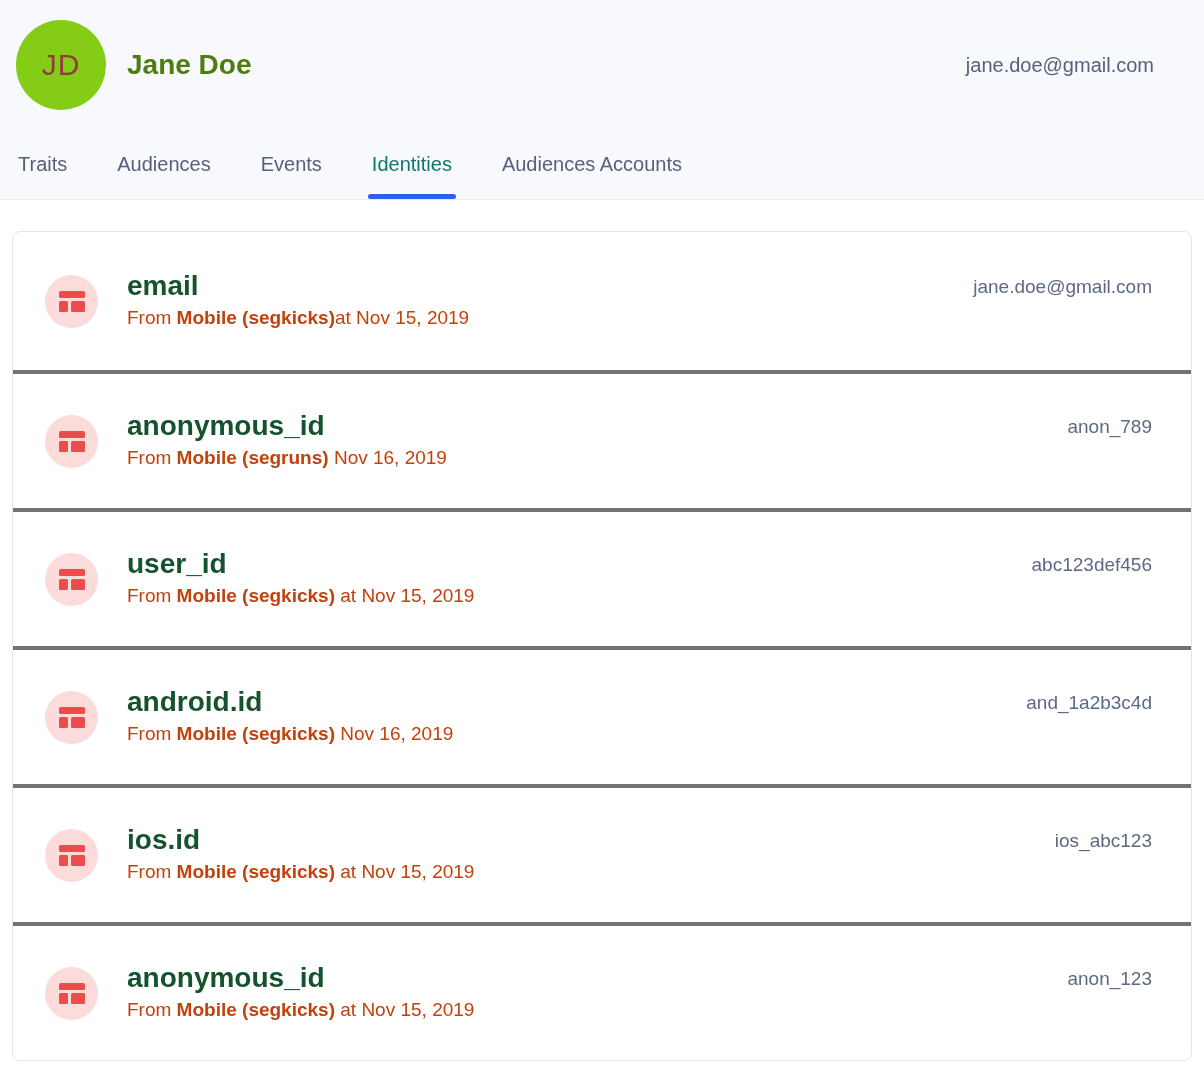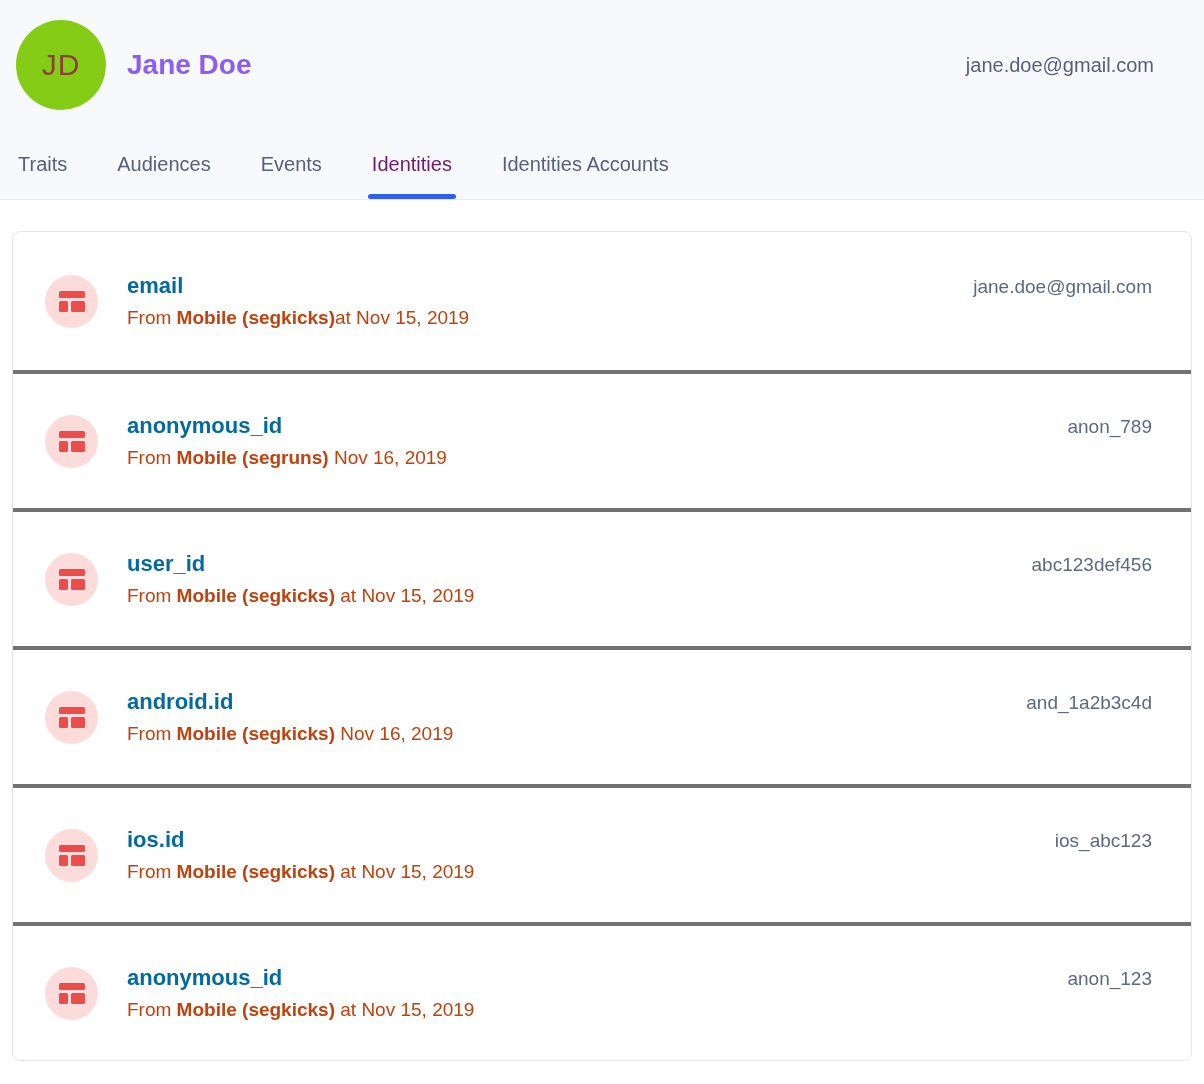--- a/index.html
+++ b/index.html
@@ -32,21 +32,21 @@
     color: #8e3f3b;
     font-size: 30px;
     letter-spacing: 1px;
     display: flex; align-items: center; justify-content: center;
     flex-shrink: 0;
   }
   .name {
     margin: 0 0 0 21px;
     font-size: 28px;
     font-weight: 700;
-    color: #8b5cf6;
+    color: #4d7c0f;
   }
   .header-email {
     margin-left: auto;
     font-size: 20px;
     color: #565f7d;
   }
   .tabs {
     position: absolute;
     left: 0; bottom: 0;
     display: flex;
@@ -56,21 +56,21 @@
   .tab {
     font-size: 20px;
     line-height: 24px;
     color: #565f7d;
     padding-bottom: 23px;
     position: relative;
     cursor: pointer;
     white-space: nowrap;
     text-align: right;
   }
-  .tab.active { color: #701a75; }
+  .tab.active { color: #0f766e; }
   .tab.active::after {
     content: "";
     position: absolute;
     left: -4px; right: -4px; bottom: 0;
     height: 5px;
     background: #2f5ff2;
     border-radius: 3px;
   }
 
   
@@ -93,23 +93,23 @@
     width: 53px; height: 53px;
     border-radius: 50%;
     background: #fcdcda;
     color: #ed4c4c;
     display: flex; align-items: center; justify-content: center;
     flex-shrink: 0;
     margin-right: 29px;
   }
   .row-text { display: flex; flex-direction: column; }
   .row-title {
-    font-size: 22px;
+    font-size: 28px;
     font-weight: 700;
-    color: #0369a1;
+    color: #14532d;
     line-height: 24px;
     margin-bottom: 9px;
   }
   .row-sub {
     font-size: 19px;
     color: #c2410c;
     line-height: 22px;
   }
   .row-sub .bold { font-weight: 700; }
   .row-sub .pre { white-space: pre; }
@@ -131,21 +131,21 @@
     <div class="header-top">
       <div class="avatar">JD</div>
       <h1 class="name">Jane Doe</h1>
       <div class="header-email">jane.doe@gmail.com</div>
     </div>
     <nav class="tabs">
       <div class="tab">Traits</div>
       <div class="tab">Audiences</div>
       <div class="tab">Events</div>
       <div class="tab active">Identities</div>
-      <div class="tab">Identities Accounts</div>
+      <div class="tab">Audiences Accounts</div>
     </nav>
   </header>
 
   <main class="main">
     <section class="card">
 
       <div class="row">
         <span class="icon-circle">
           <svg width="26" height="21" viewBox="0 0 26 21" fill="currentColor" aria-hidden="true">
             <rect x="0" y="0" width="26" height="7" rx="1.5"></rect>

